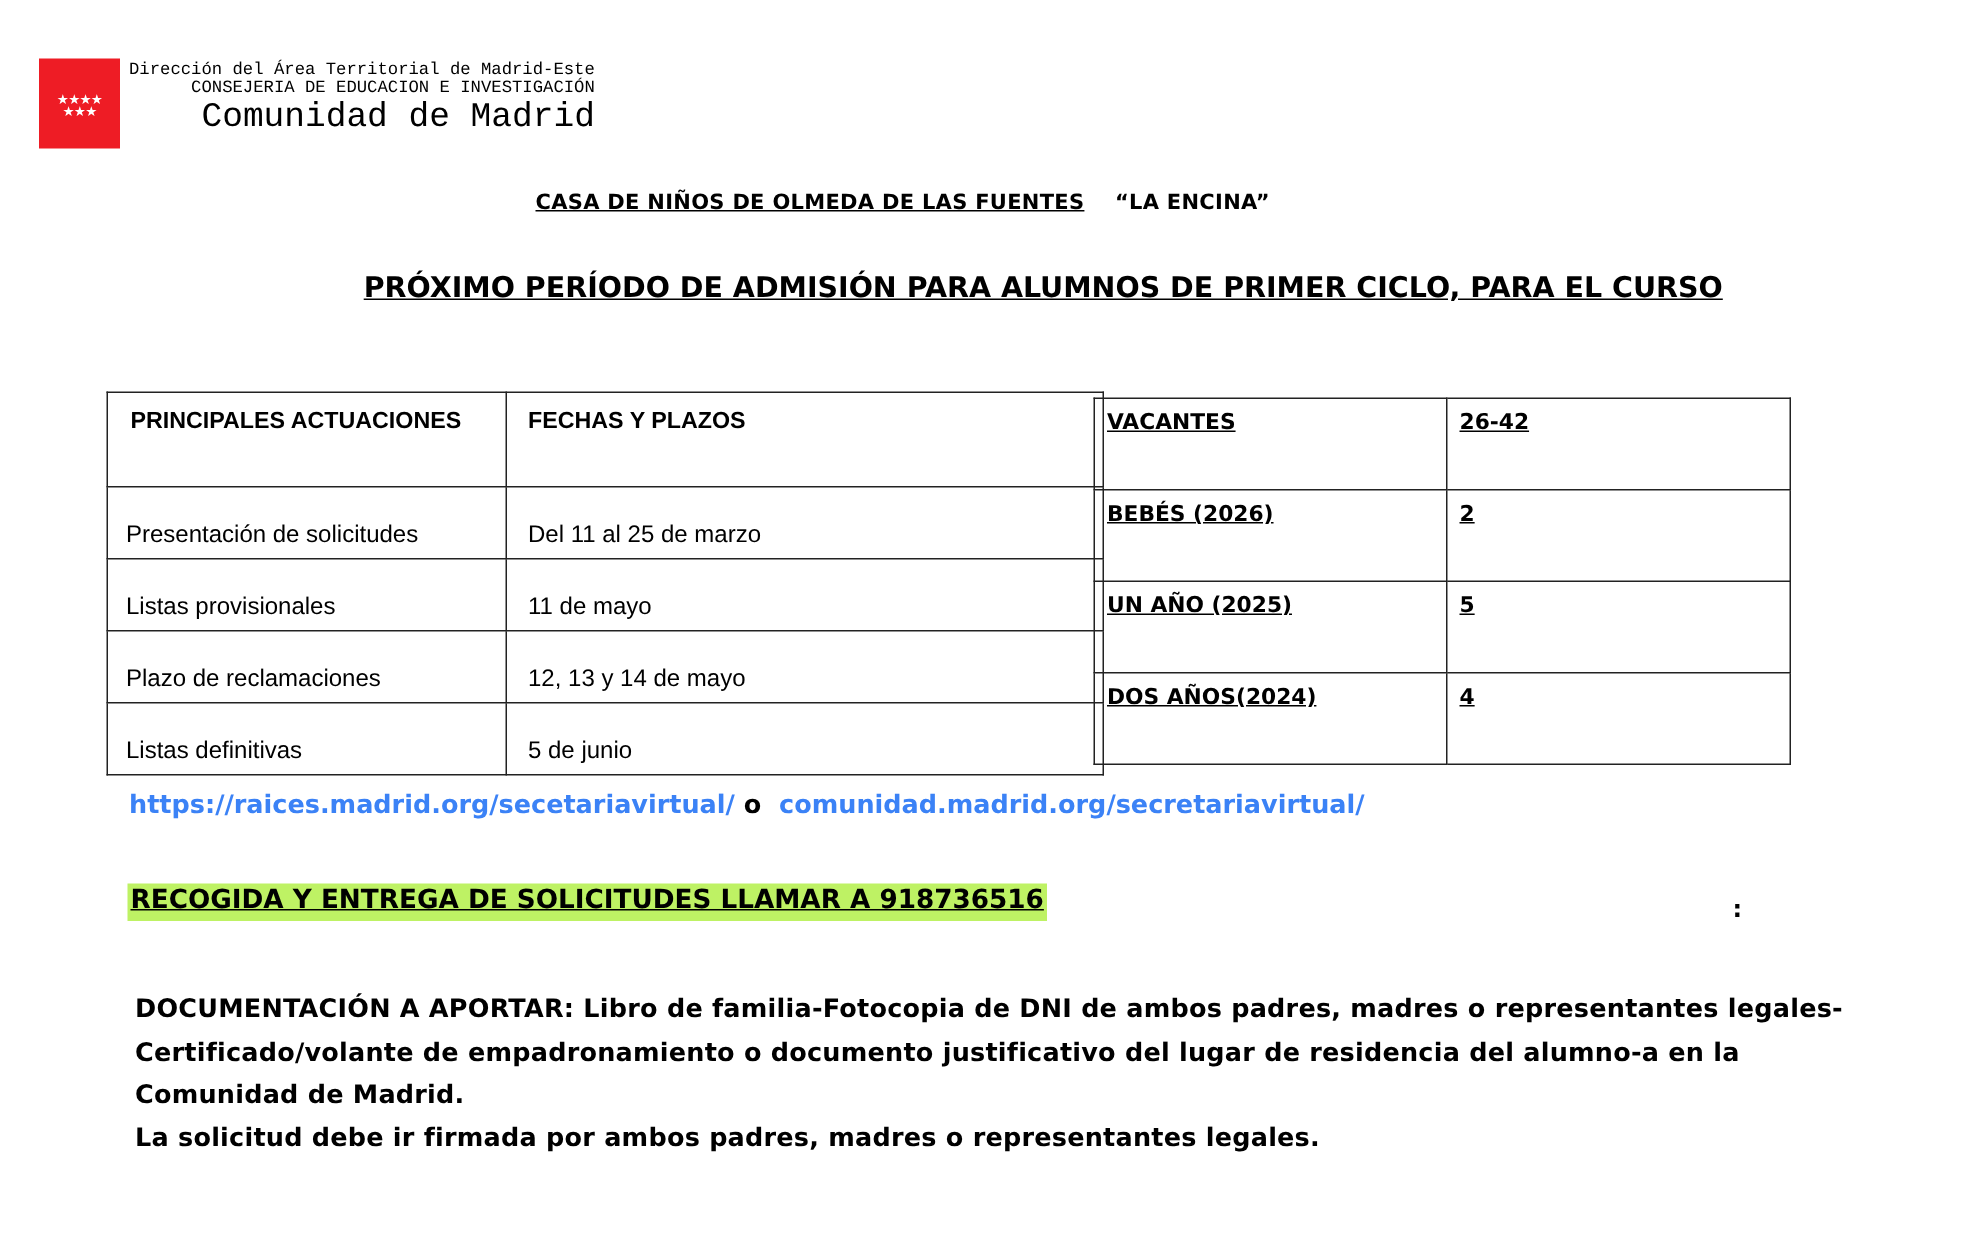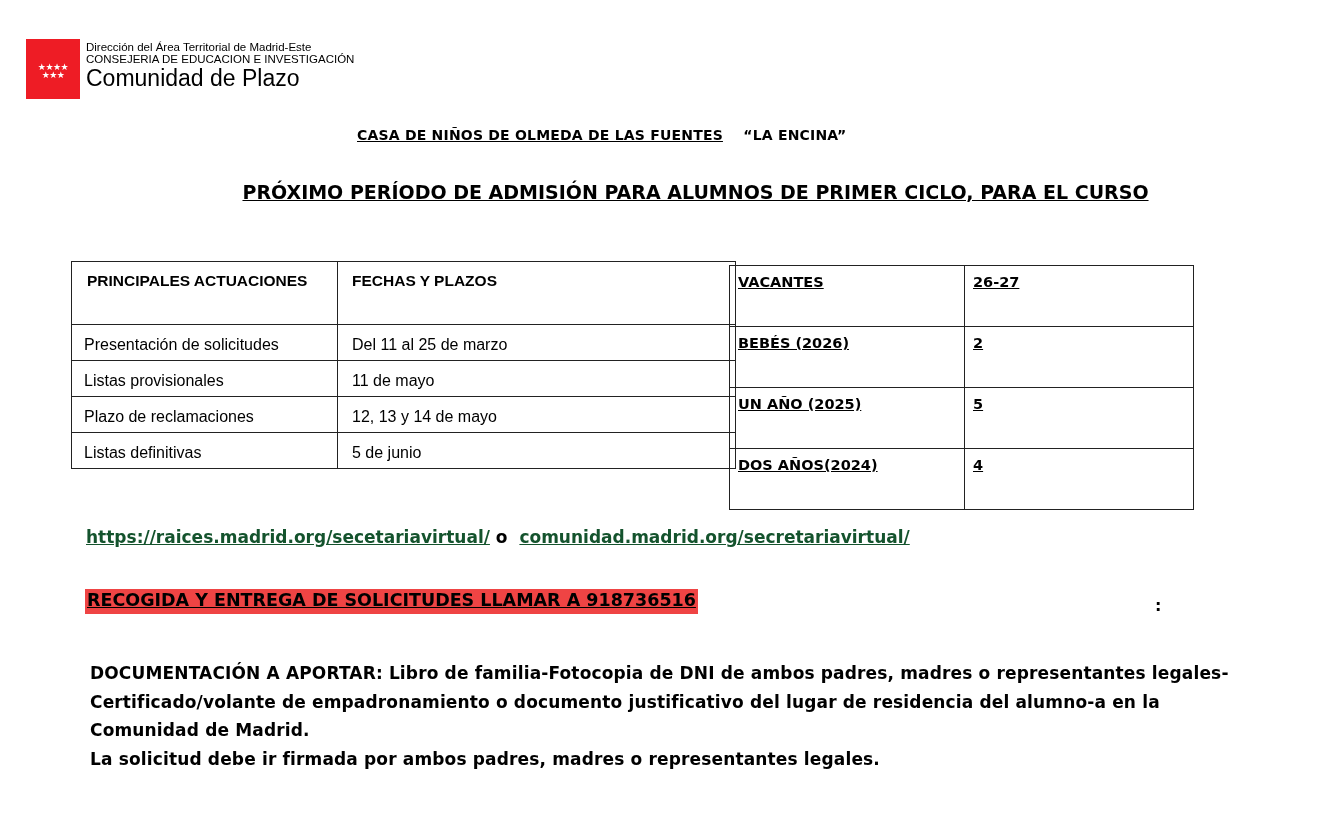--- a/index.html
+++ b/index.html
@@ -33,21 +33,22 @@
     justify-content: center;
     color: #fff;
     font-size: 9px;
     line-height: 8px;
     letter-spacing: -0.5px;
   }
   .logo .row1 { margin-top: 4px; }
   .header-text {
     margin-left: 6px;
     margin-top: 2px;
-    font-family: Liberation Sans, sans-serif;
+    font-family: Liberation Mono, monospace;
+    text-align: right;
   }
   .header-text .line1 {
     font-size: 11.5px;
     line-height: 12px;
   }
   .header-text .line2 {
     font-size: 11.5px;
     line-height: 12px;
   }
   .header-text .line3 {
@@ -99,21 +100,21 @@
     vertical-align: top;
   }
   .dates-table th {
     font-weight: bold;
     font-size: 15.5px;
     height: 52px;
     padding-top: 10px;
     line-height: 17px;
   }
   .dates-table th.c1 { width: 236px; padding-left: 15px; }
-  .dates-table td { height: 31px; line-height: 31px; padding-top: 4px; }
+  .dates-table td { height: 31px; line-height: 31px; padding-top: 16px; }
   .dates-table td.c1 { padding-left: 12px; }
 
   .vac-table {
     left: 729px;
     top: 265px;
     width: 465px;
     font-family: "DejaVu Sans", sans-serif;
   }
   .vac-table td {
     border: 1.5px solid #222;
@@ -129,33 +130,32 @@
   .links {
     position: absolute;
     left: 86px;
     top: 527px;
     font-family: "DejaVu Sans", sans-serif;
     font-weight: bold;
     font-size: 17px;
     white-space: pre;
   }
   .links a {
-    color: #14532d;
-    text-decoration: underline;
+    color: #3b82f6;
   }
   .links .sep { color: #000; }
 
   .collect {
     position: absolute;
     left: 85px;
     top: 589px;
     font-family: "DejaVu Sans", sans-serif;
     font-weight: bold;
     font-size: 17.5px;
-    background: #ef4444;
+    background: #bef264;
     padding: 1px 2px 4px 2px;
     text-decoration: underline;
   }
   .colon {
     position: absolute;
     left: 1155px;
     top: 596px;
     font-weight: bold;
     font-size: 16px;
   }
@@ -177,21 +177,21 @@
 <body>
 
 <div class="header">
   <div class="logo">
     <span class="row1">★★★★</span>
     <span>★★★</span>
   </div>
   <div class="header-text">
     <div class="line1">Dirección del Área Territorial de Madrid-Este</div>
     <div class="line2">CONSEJERIA DE EDUCACION E INVESTIGACIÓN</div>
-    <div class="line3">Comunidad de Plazo</div>
+    <div class="line3">Comunidad de Madrid</div>
   </div>
 </div>
 
 <div class="school-title"><span class="u">CASA DE NIÑOS DE OLMEDA DE LAS FUENTES</span>    <span>“LA ENCINA”</span></div>
 
 <div class="main-title">
   <div>PRÓXIMO PERÍODO DE ADMISIÓN PARA ALUMNOS DE PRIMER CICLO, PARA EL CURSO</div>
 </div>
 
 <table class="dates-table">
@@ -216,21 +216,21 @@
     <td class="c1">Listas definitivas</td>
     <td>5 de junio</td>
   </tr>
 </tbody>
   </table>
 
 <table class="vac-table">
   <tbody>
       <tr>
     <td class="c1">VACANTES</td>
-    <td>26-27</td>
+    <td>26-42</td>
   </tr>
   <tr>
     <td class="c1">BEBÉS (2026)</td>
     <td>2</td>
   </tr>
   <tr>
     <td class="c1">UN AÑO (2025)</td>
     <td>5</td>
   </tr>
   <tr>

